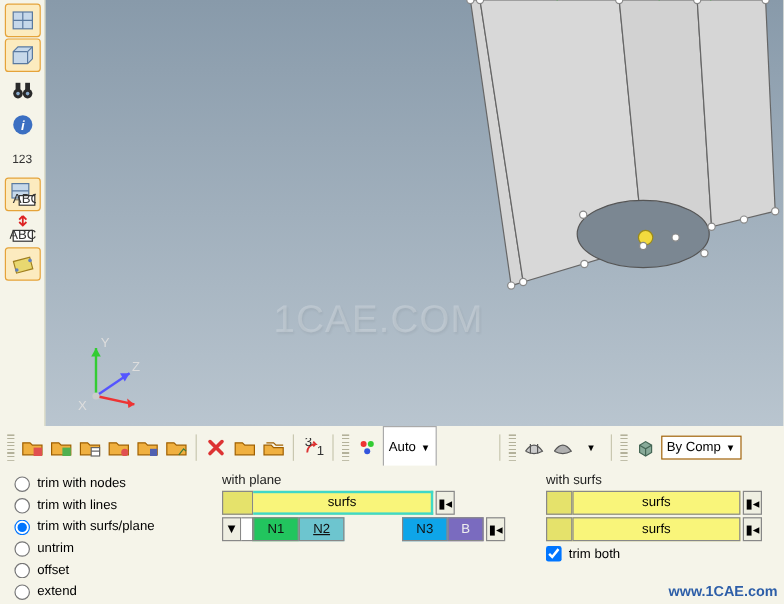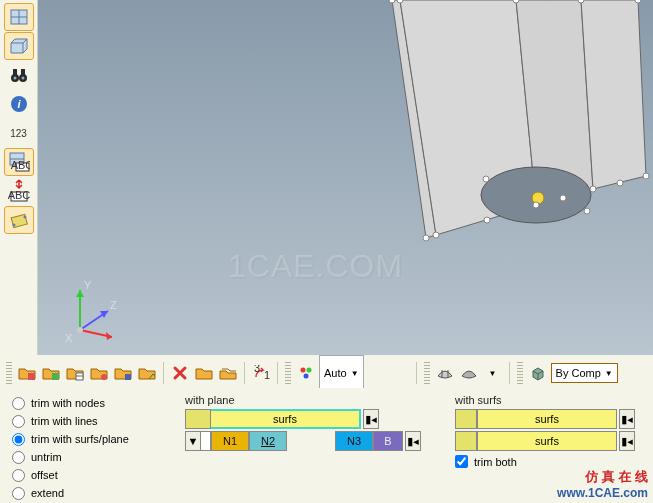--- a/index.html
+++ b/index.html
@@ -18,21 +18,21 @@
 .col1{position:absolute;left:12px;top:6px;width:160px;}
 .col2{position:absolute;left:185px;top:6px;width:260px;}
 .col3{position:absolute;left:455px;top:6px;width:195px;}
 .radio-row{display:flex;align-items:center;height:18px;margin:0;}
 .radio-row input{margin-right:6px;}
 .hdr{font-size:11px;color:#222;margin-bottom:3px;}
 .pillrow{display:flex;align-items:center;height:20px;margin-bottom:2px;}
 .pill{height:20px;display:flex;align-items:center;justify-content:center;border:1px solid #888;font-size:11px;}
 .surfs-ylw{background:#f9f57a;}
 .surfs-ylw2{background:#e5e26b;}
-.n1{background:#eab308;color:#111;}
+.n1{background:#22c55e;color:#111;}
 .n2{background:#6dc5cf;color:#111;text-decoration:underline;}
 .n3{background:#0ea5e9;color:#111;margin-left:48px;}
 .bb{background:#7a6bbf;color:#eee;}
 .tw{background:#fff;}
 .arrow{width:16px;height:20px;border:1px solid #888;background:#efefe2;margin-left:2px;display:flex;align-items:center;justify-content:center;}
 .ddl{width:16px;height:20px;border:1px solid #888;background:#efefe2;display:flex;align-items:center;justify-content:center;}
 .cb-row{display:flex;align-items:center;margin-top:4px;}
 .cb-row input{margin-right:6px;}
 svg text{font-family:Arial;}
 .corner-credit{position:absolute;bottom:3px;right:5px;text-align:right;}
@@ -316,15 +316,14 @@
       <div class="arrow">▮◂</div>
     </div>
     <label class="cb-row">
         <input type="checkbox" checked="" style="">
         <span>trim both</span>
       </label>
   </div>
 </div>
 
 <div class="corner-credit">
-  <div class="corner-red">仿 真 在 线</div>
   <div class="corner-url">www.1CAE.com</div>
 </div>
 
 </body></html>

